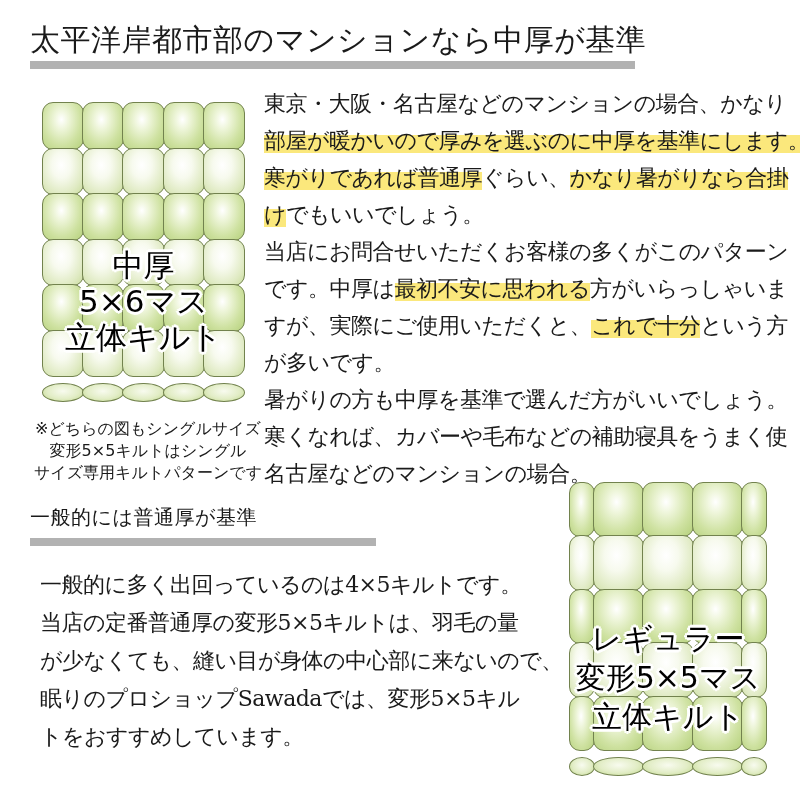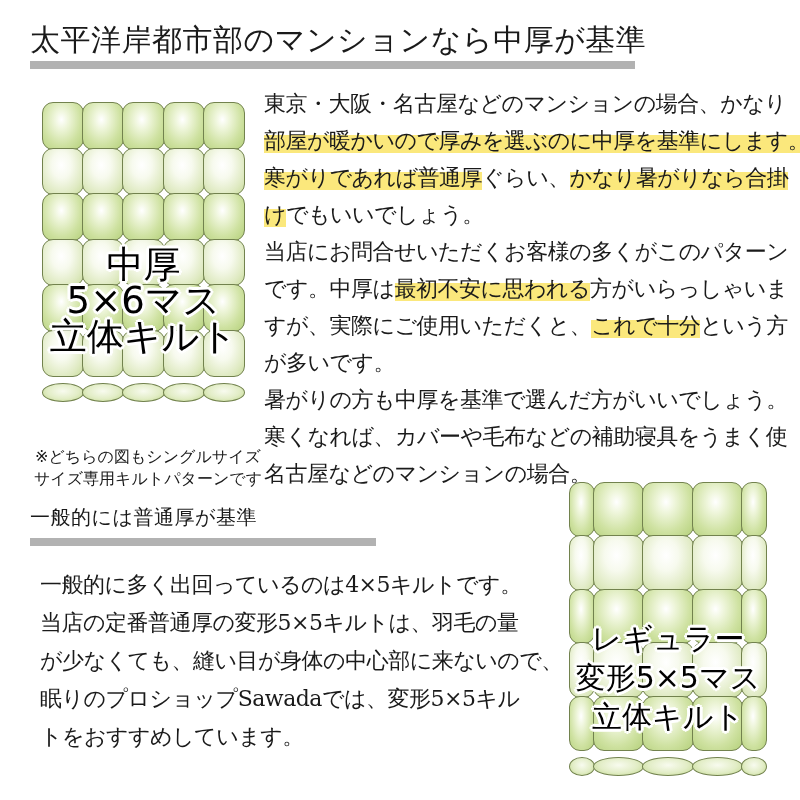--- a/index.html
+++ b/index.html
@@ -50,21 +50,21 @@
   .quilt-label{
     position:absolute;left:50%;transform:translateX(-50%);
     text-align:center;
     font-family:"DejaVu Sans","Liberation Sans",sans-serif;
     color:#000;
     text-shadow:
       -3px 0 #fff,3px 0 #fff,0 -3px #fff,0 3px #fff,
       -2px -2px #fff,2px -2px #fff,-2px 2px #fff,2px 2px #fff;
   }
   .quilt-label div{white-space:nowrap;}
-  .quilt-label.lab1{font-size:37px;line-height:36px;}
+  .quilt-label.lab1{font-size:31px;line-height:36px;}
   .quilt-label.lab2{font-size:30px;line-height:39px;}
 </style>
 </head>
 <body style="--hl: #fbe87c; --bar: #b2b2b2; --qline: #72824e; color: rgb(26, 26, 26);">
 
 <div class="page">
 
   <div class="abs" style="left:30px;top:20px;">
     <h1 class="head h1">太平洋岸都市部のマンションなら中厚が基準</h1>
     <div class="bar" style="width:605px;"></div>
@@ -136,22 +136,23 @@
       <div class="tline"><span class="hl">け</span><span>でもいいでしょう。</span></div>
       <div class="tline"><span>当店にお問合せいただくお客様の多くがこのパターン</span></div>
       <div class="tline"><span>です。中厚は</span><span class="hl">最初不安に思われる</span><span>方がいらっしゃいま</span></div>
       <div class="tline"><span>すが、実際にご使用いただくと、</span><span class="hl">これで十分</span><span>という方</span></div>
       <div class="tline"><span>が多いです。</span></div>
       <div class="tline"><span>暑がりの方も中厚を基準で選んだ方がいいでしょう。</span></div>
       <div class="tline"><span>寒くなれば、カバーや毛布などの補助寝具をうまく使</span></div>
       <div class="tline"><span>名古屋などのマンションの場合。</span></div>
     </div>
 
-  <div class="abs note" style="left:28px;top:418px;width:240px;margin-top:28px;">
+  <div class="abs note" style="left:28px;top:418px;width:240px;">
       <div class="tline"><span>※どちらの図もシングルサイズ</span></div>
+      <div class="tline"><span>変形5×5キルトはシングル</span></div>
       <div class="tline"><span>サイズ専用キルトパターンです</span></div>
     </div>
 
   <div class="abs" style="left:30px;top:497px;">
     <h2 class="head h2">一般的には普通厚が基準</h2>
     <div class="bar" style="width:346px;"></div>
   </div>
 
   <div class="abs para para2" style="left:40px;top:566px;">
       <div class="tline"><span>一般的に多く出回っているのは4×5キルトです。</span></div>

